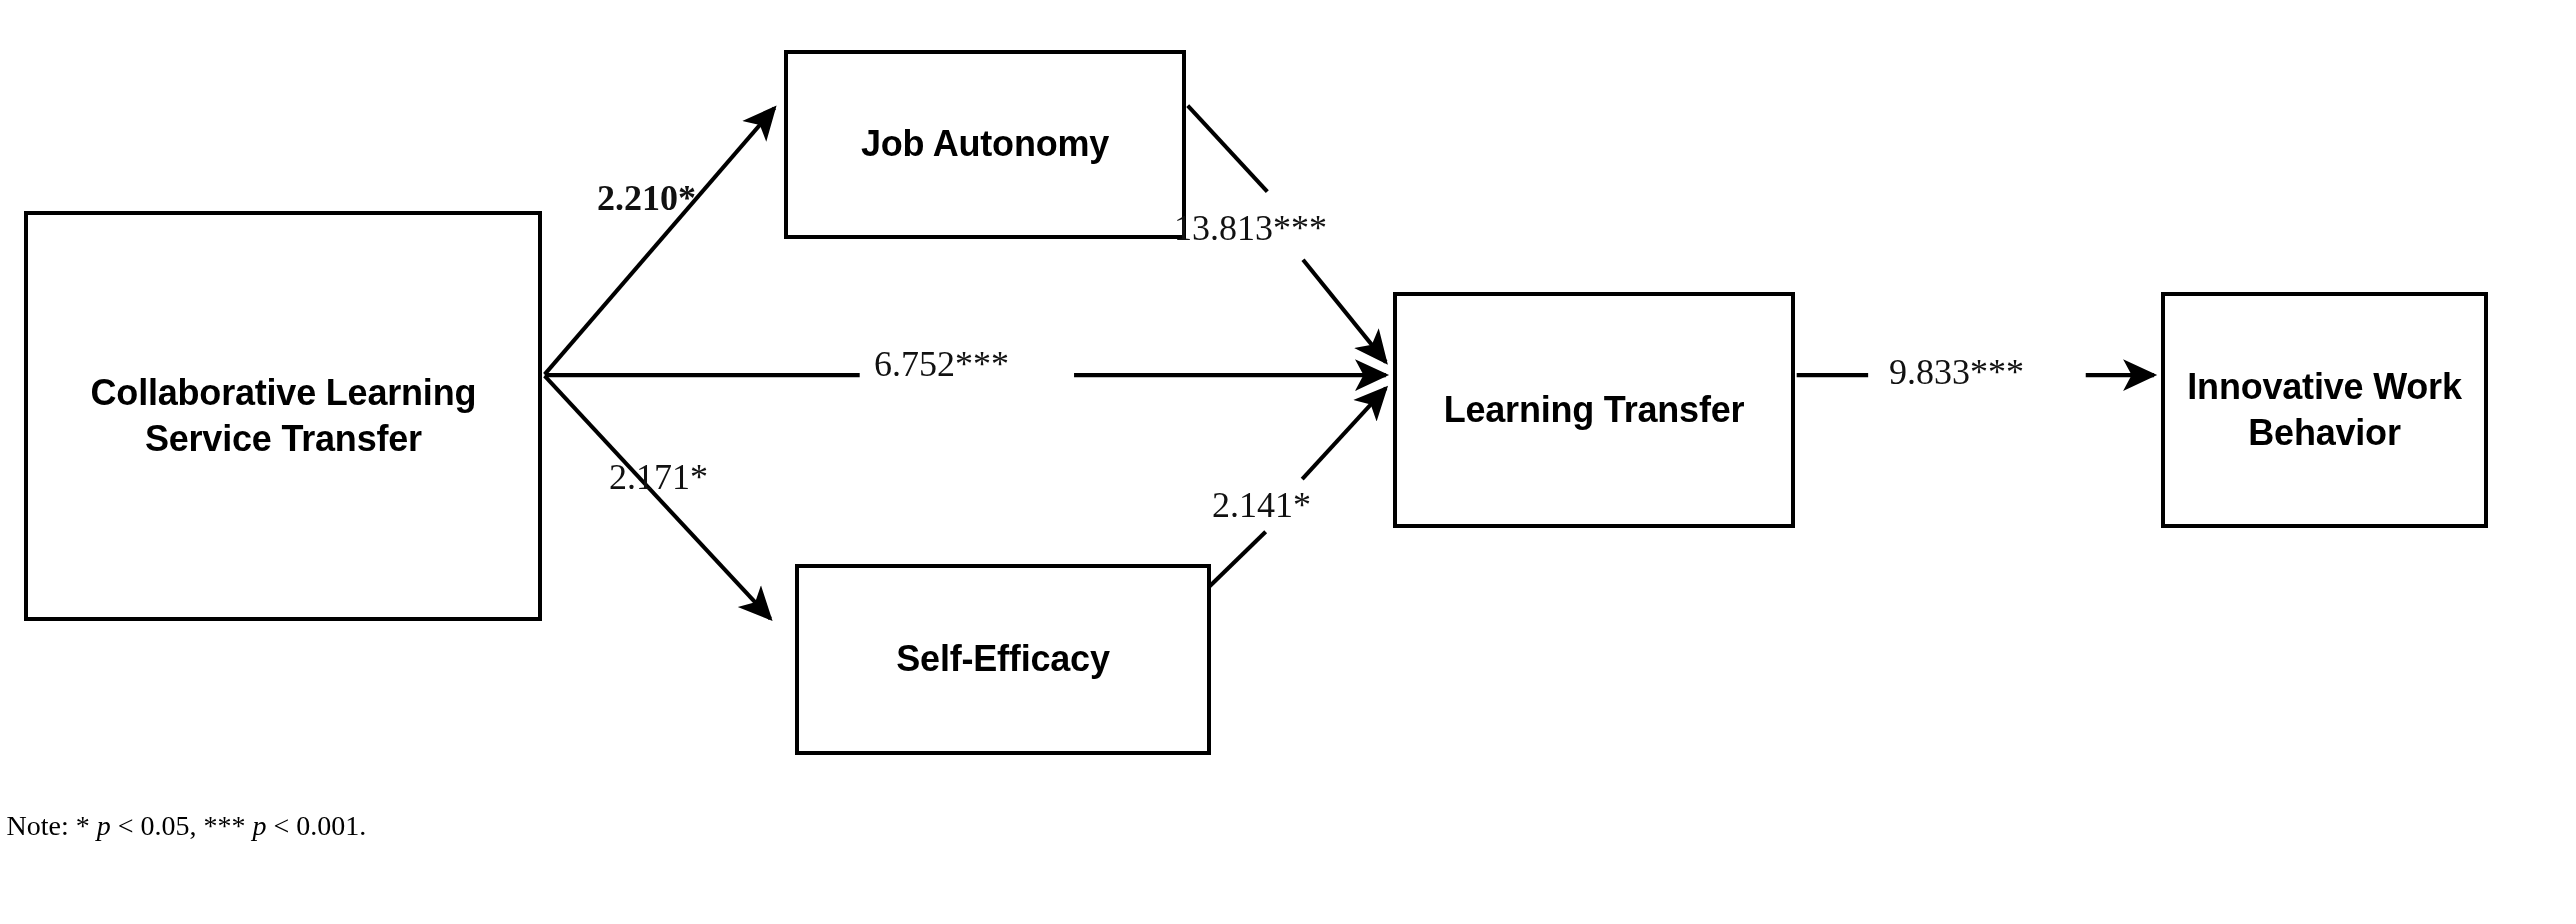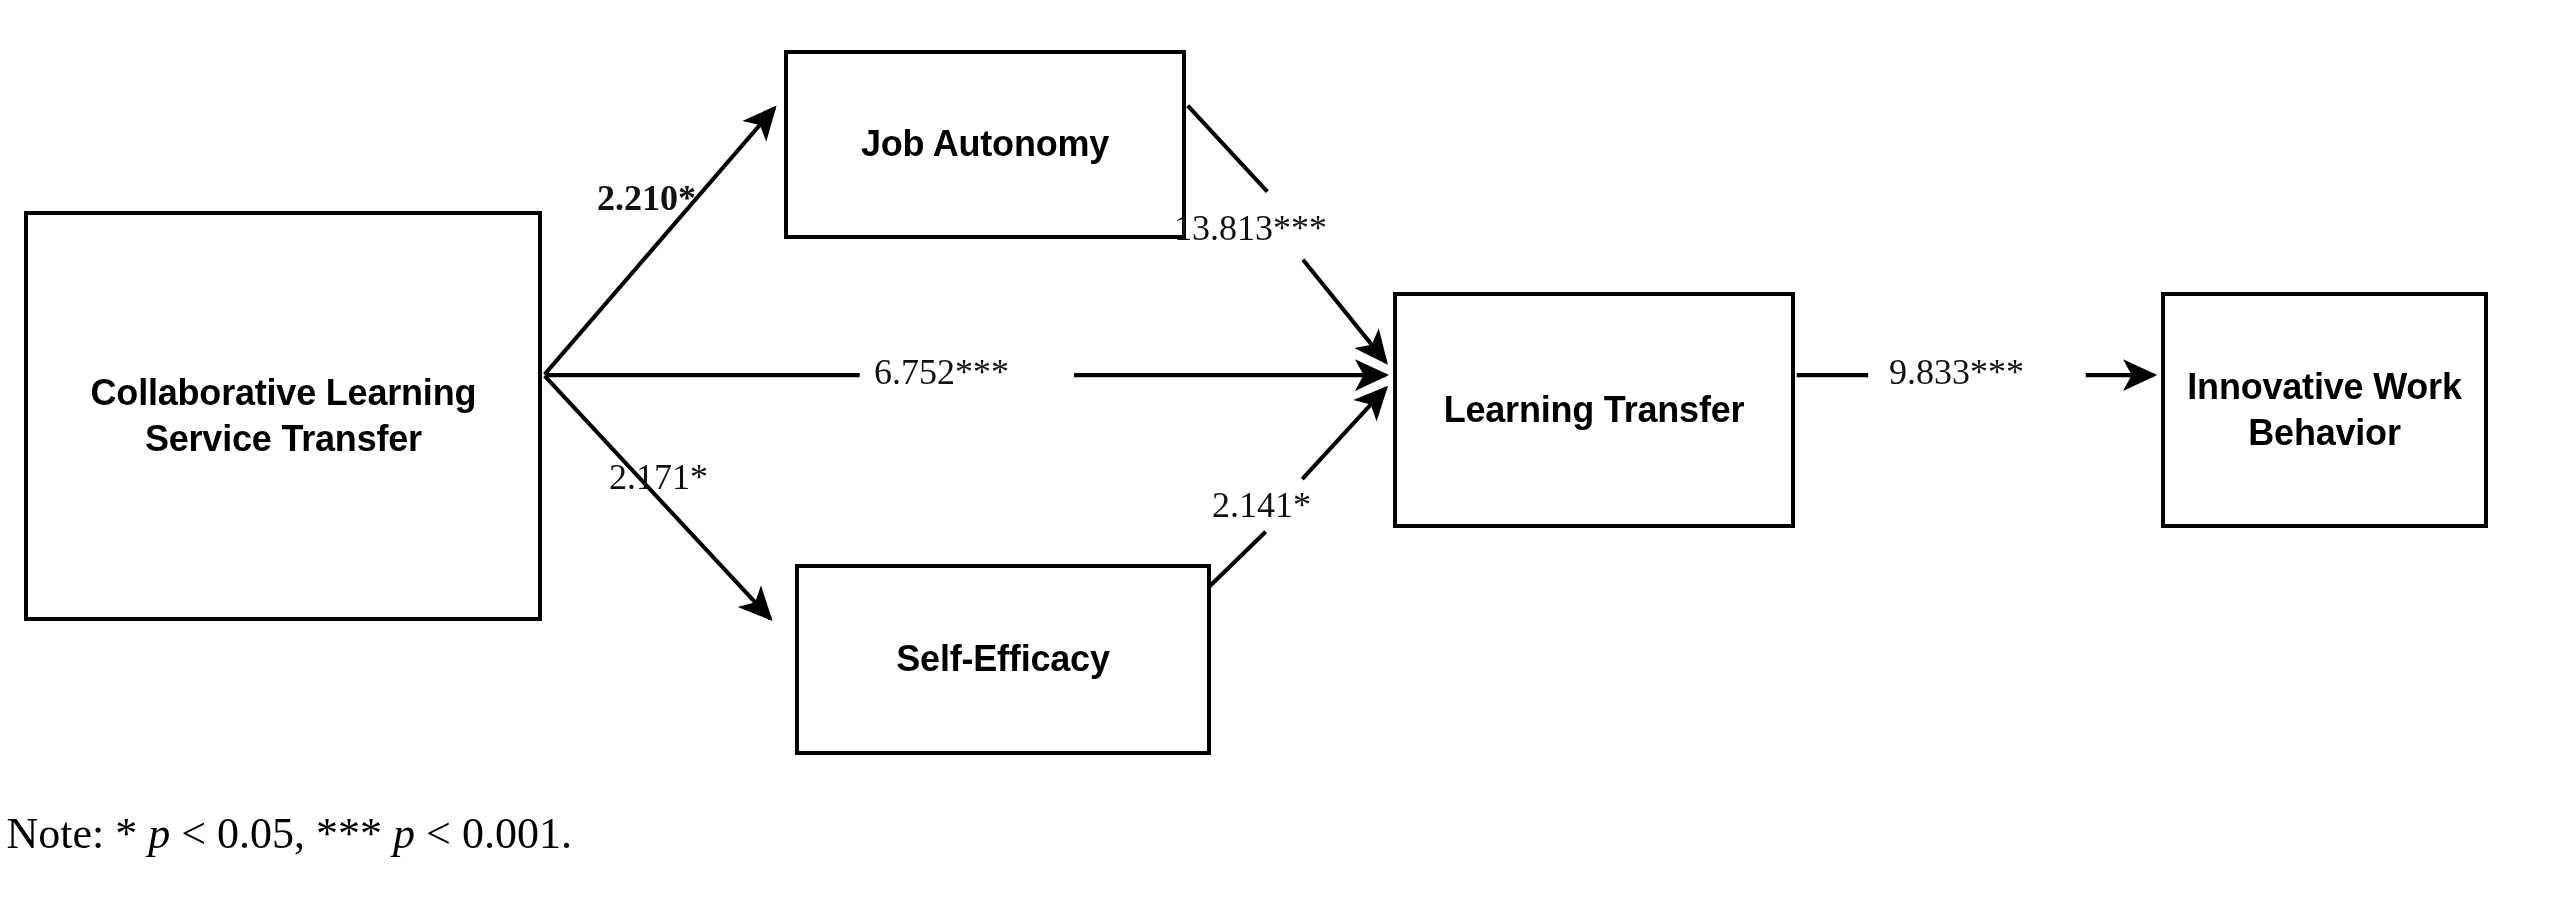--- a/index.html
+++ b/index.html
@@ -49,21 +49,21 @@
     font-size: 36px;
     color: #111111;
     white-space: nowrap;
     line-height: 1;
   }
   #note-line {
     position: absolute;
     left: 6.5px;
     top: 812px;
     font-family: "Liberation Serif", serif;
-    font-size: 44px;
+    font-size: 28px;
     color: #000000;
     white-space: nowrap;
     line-height: 1;
   }
   #note-line .ital { font-style: italic; }
 </style>
 </head>
 <body>
 
 <div id="stage">
@@ -112,21 +112,21 @@
     <span class="node-label">Learning Transfer</span>
   </div>
 
   <div class="node-box" style="left:2161px; top:252px; width:327px; height:236px;">
     <span class="node-label">Innovative Work
 Behavior</span>
   </div>
 
   <div class="path-label" style="left:597px; top:180px;font-weight:bold;">2.210*</div>
 
-  <div class="path-label" style="left:874px; top:354px;text-align:center;">6.752***</div>
+  <div class="path-label" style="left:874px; top:346px;text-align:center;">6.752***</div>
 
   <div class="path-label" style="left:609px; top:459px;">2.171*</div>
 
   <div class="path-label" style="left:1174px; top:210px;">13.813***</div>
 
   <div class="path-label" style="left:1212px; top:487px;">2.141*</div>
 
   <div class="path-label" style="left:1889px; top:354px;">9.833***</div>
 
   <div id="note-line">

